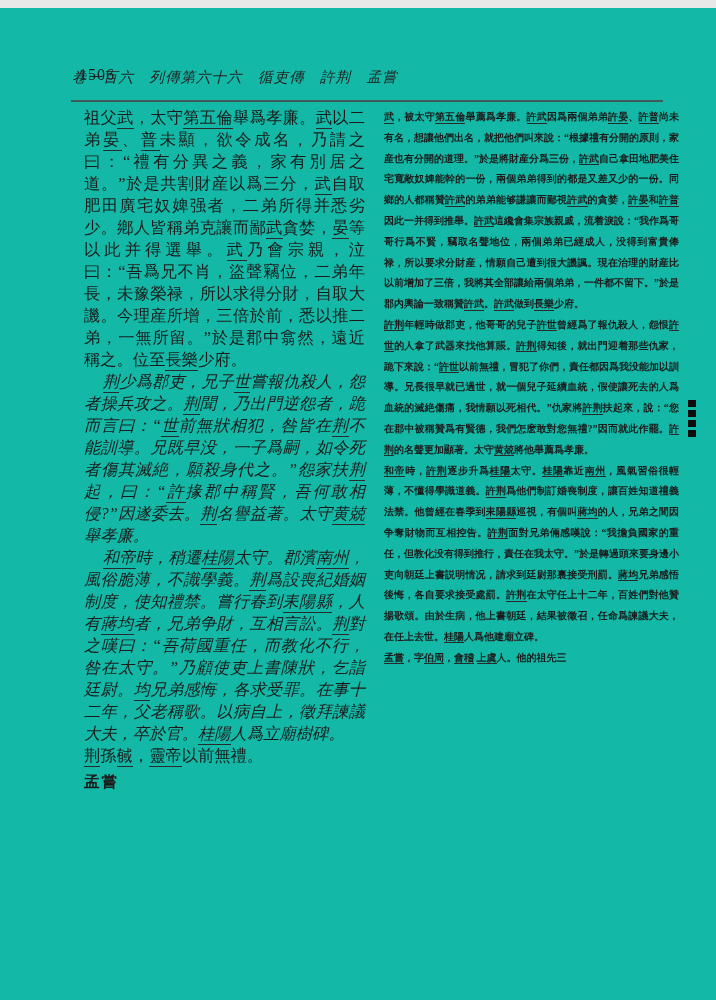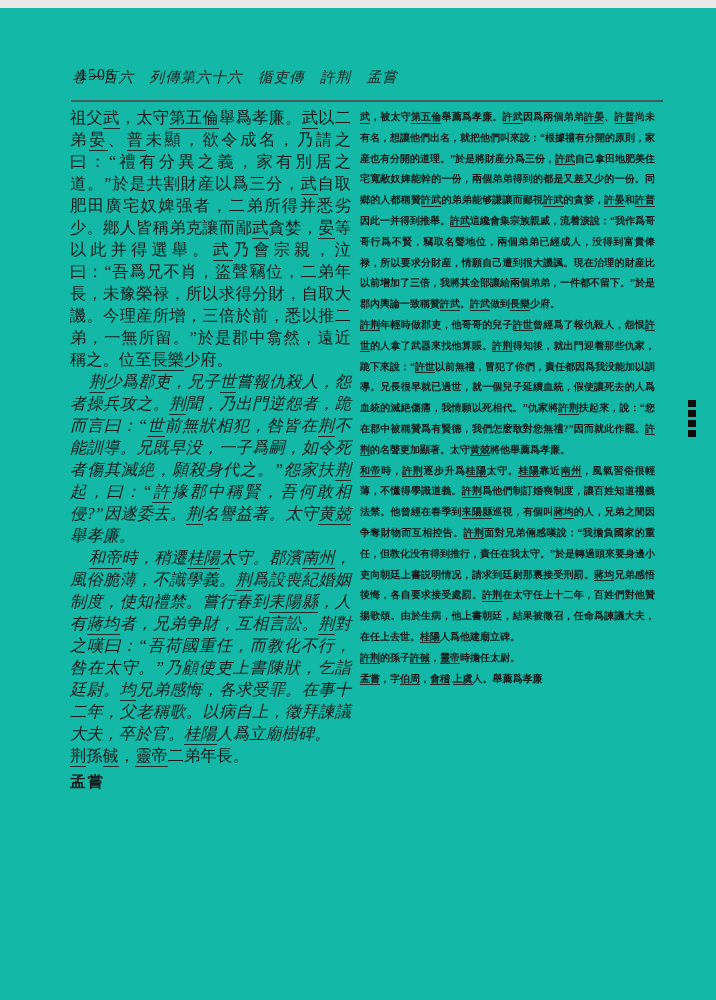--- a/index.html
+++ b/index.html
@@ -16,21 +16,21 @@
   .running-header{
     position:absolute;left:72px;top:60px;width:584px;text-align:left;
     font-size:14.5px;font-style:italic;letter-spacing:1px;color:#222;
   }
   .header-rule{
     position:absolute;left:71px;top:92px;width:592px;height:2px;
     background:#4a4a4a;opacity:.85;
   }
   
   .content{
-    position:absolute;left:70px;top:99px;display:flex;gap:9px;
+    position:absolute;left:84px;top:99px;display:flex;gap:19px;
   }
   .col{text-align:justify;text-justify:inter-ideograph;}
   .col-left{width:281px;font-size:16.3px;line-height:22px;}
   .col-right{width:295px;font-size:10px;line-height:20.8px;font-weight:bold;}
   p.para{margin:0;}
   .indent{text-indent:1.15em;}
   .space-sm{margin-top:11px;}
   .space-md{margin-top:13px;}
   .space-lg{margin-top:37px;font-style:italic;}
   .space-xl{margin-top:44px;font-style:italic;}
@@ -51,29 +51,28 @@
 
   <div class="page-number">1506</div>
   <div class="running-header">卷一百六　列傳第六十六　循吏傳　許荆　孟嘗</div>
   <div class="header-rule"></div>
 
   <div class="content">
     <div class="col col-left">
         <p class="para"><span>祖父</span><span class="pn">武</span><span>，太守</span><span class="pn">第五倫</span><span>舉爲孝廉。</span><span class="pn">武</span><span>以二弟</span><span class="pn">晏</span><span>、</span><span class="pn">普</span><span>未顯，欲令成名，乃請之曰：“禮有分異之義，家有別居之道。”於是共割財産以爲三分，</span><span class="pn">武</span><span>自取肥田廣宅奴婢强者，二弟所得并悉劣少。鄕人皆稱弟克讓而鄙</span><span class="pn">武</span><span>貪婪，</span><span class="pn">晏</span><span>等以此并得選舉。</span><span class="pn">武</span><span>乃會宗親，泣曰：“吾爲兄不肖，盜聲竊位，二弟年長，未豫榮禄，所以求得分財，自取大譏。今理産所增，三倍於前，悉以推二弟，一無所留。”於是郡中翕然，遠近稱之。位至</span><span class="pn">長樂</span><span>少府。</span></p>
         <p class="para indent space-lg"><span class="pn">荆</span><span>少爲郡吏，兄子</span><span class="pn">世</span><span>嘗報仇殺人，怨者操兵攻之。</span><span class="pn">荆</span><span>聞，乃出門逆怨者，跪而言曰：“</span><span class="pn">世</span><span>前無狀相犯，咎皆在</span><span class="pn">荆</span><span>不能訓導。兄既早没，一子爲嗣，如令死者傷其滅絶，願殺身代之。”怨家扶</span><span class="pn">荆</span><span>起，曰：“</span><span class="pn">許</span><span>掾郡中稱賢，吾何敢相侵?”因遂委去。</span><span class="pn">荆</span><span>名譽益著。太守</span><span class="pn">黄兢</span><span>舉孝廉。</span></p>
         <p class="para indent space-xl"><span class="pn">和帝</span><span>時，稍遷</span><span class="pn">桂陽</span><span>太守。郡濱</span><span class="pn">南州</span><span>，風俗脆薄，不識學義。</span><span class="pn">荆</span><span>爲設喪紀婚姻制度，使知禮禁。嘗行春到</span><span class="pn">耒陽縣</span><span>，人有</span><span class="pn">蔣均</span><span>者，兄弟争財，互相言訟。</span><span class="pn">荆</span><span>對之嘆曰：“吾荷國重任，而教化不行，咎在太守。”乃顧使吏上書陳狀，乞詣廷尉。</span><span class="pn">均</span><span>兄弟感悔，各求受罪。在事十二年，父老稱歌。以病自上，徵拜諫議大夫，卒於官。</span><span class="pn">桂陽</span><span>人爲立廟樹碑。</span></p>
-        <p class="para space-md"><span class="pn">荆</span><span>孫</span><span class="pn">戫</span><span>，</span><span class="pn">靈帝</span><span>二弟年長。</span></p>
+        <p class="para space-md"><span class="pn">荆</span><span>孫</span><span class="pn">戫</span><span>，</span><span class="pn">靈帝</span><span>以前無禮。</span></p>
         <div class="heading"><span>孟嘗</span></div>
       </div>
     <div class="col col-right">
         <p class="para"><span class="pn">武</span><span>，被太守</span><span class="pn">第五倫</span><span>舉薦爲孝廉。</span><span class="pn">許武</span><span>因爲兩個弟弟</span><span class="pn">許晏</span><span>、</span><span class="pn">許普</span><span>尚未有名，想讓他們出名，就把他們叫來說：“根據禮有分開的原則，家産也有分開的道理。”於是將財産分爲三份，</span><span class="pn">許武</span><span>自己拿田地肥美住宅寬敞奴婢能幹的一份，兩個弟弟得到的都是又差又少的一份。同鄉的人都稱贊</span><span class="pn">許武</span><span>的弟弟能够謙讓而鄙視</span><span class="pn">許武</span><span>的貪婪，</span><span class="pn">許晏</span><span>和</span><span class="pn">許普</span><span>因此一并得到推舉。</span><span class="pn">許武</span><span>這纔會集宗族親戚，流着淚說：“我作爲哥哥行爲不賢，竊取名聲地位，兩個弟弟已經成人，没得到富貴俸禄，所以要求分財産，情願自己遭到很大譏諷。現在治理的財産比以前增加了三倍，我將其全部讓給兩個弟弟，一件都不留下。”於是郡内輿論一致稱贊</span><span class="pn">許武</span><span>。</span><span class="pn">許武</span><span>做到</span><span class="pn">長樂</span><span>少府。</span></p>
         <p class="para space-sm"><span class="pn">許荆</span><span>年輕時做郡吏，他哥哥的兒子</span><span class="pn">許世</span><span>曾經爲了報仇殺人，怨恨</span><span class="pn">許世</span><span>的人拿了武器來找他算賬。</span><span class="pn">許荆</span><span>得知後，就出門迎着那些仇家，跪下來說：“</span><span class="pn">許世</span><span>以前無禮，冒犯了你們，責任都因爲我没能加以訓導。兄長很早就已過世，就一個兒子延續血統，假使讓死去的人爲血統的滅絶傷痛，我情願以死相代。”仇家將</span><span class="pn">許荆</span><span>扶起來，說：“您在郡中被稱贊爲有賢德，我們怎麽敢對您無禮?”因而就此作罷。</span><span class="pn">許荆</span><span>的名聲更加顯著。太守</span><span class="pn">黄兢</span><span>將他舉薦爲孝廉。</span></p>
         <p class="para space-sm"><span class="pn">和帝</span><span>時，</span><span class="pn">許荆</span><span>逐步升爲</span><span class="pn">桂陽</span><span>太守。</span><span class="pn">桂陽</span><span>靠近</span><span class="pn">南州</span><span>，風氣習俗很輕薄，不懂得學識道義。</span><span class="pn">許荆</span><span>爲他們制訂婚喪制度，讓百姓知道禮義法禁。他曾經在春季到</span><span class="pn">耒陽縣</span><span>巡視，有個叫</span><span class="pn">蔣均</span><span>的人，兄弟之間因争奪財物而互相控告。</span><span class="pn">許荆</span><span>面對兄弟倆感嘆說：“我擔負國家的重任，但教化没有得到推行，責任在我太守。”於是轉過頭來要身邊小吏向朝廷上書説明情况，請求到廷尉那裏接受刑罰。</span><span class="pn">蔣均</span><span>兄弟感悟後悔，各自要求接受處罰。</span><span class="pn">許荆</span><span>在太守任上十二年，百姓們對他贊揚歌頌。由於生病，他上書朝廷，結果被徵召，任命爲諫議大夫，在任上去世。</span><span class="pn">桂陽</span><span>人爲他建廟立碑。</span></p>
-        <p class="para space-sm"><span class="pn">許荆</span><span>的孫子</span><span class="pn">許戫</span><span>，</span><span class="pn">靈帝</span><span>時擔任太尉。</span></p>
-        <p class="para space-xxl"><span class="pn">孟嘗</span><span>，字</span><span class="pn">伯周</span><span>，</span><span class="pn">會稽</span><span> </span><span class="pn">上虞</span><span>人。舉薦爲孝廉</span></p>
+        <p class="para space-xxl"><span class="pn">孟嘗</span><span>，字</span><span class="pn">伯周</span><span>，</span><span class="pn">會稽</span><span> </span><span class="pn">上虞</span><span>人。他的祖先三</span></p>
       </div>
   </div>
 
   <div class="print-marks">
       <div class="mk"></div>
       <div class="mk"></div>
       <div class="mk"></div>
       <div class="mk"></div>
     </div>
 

